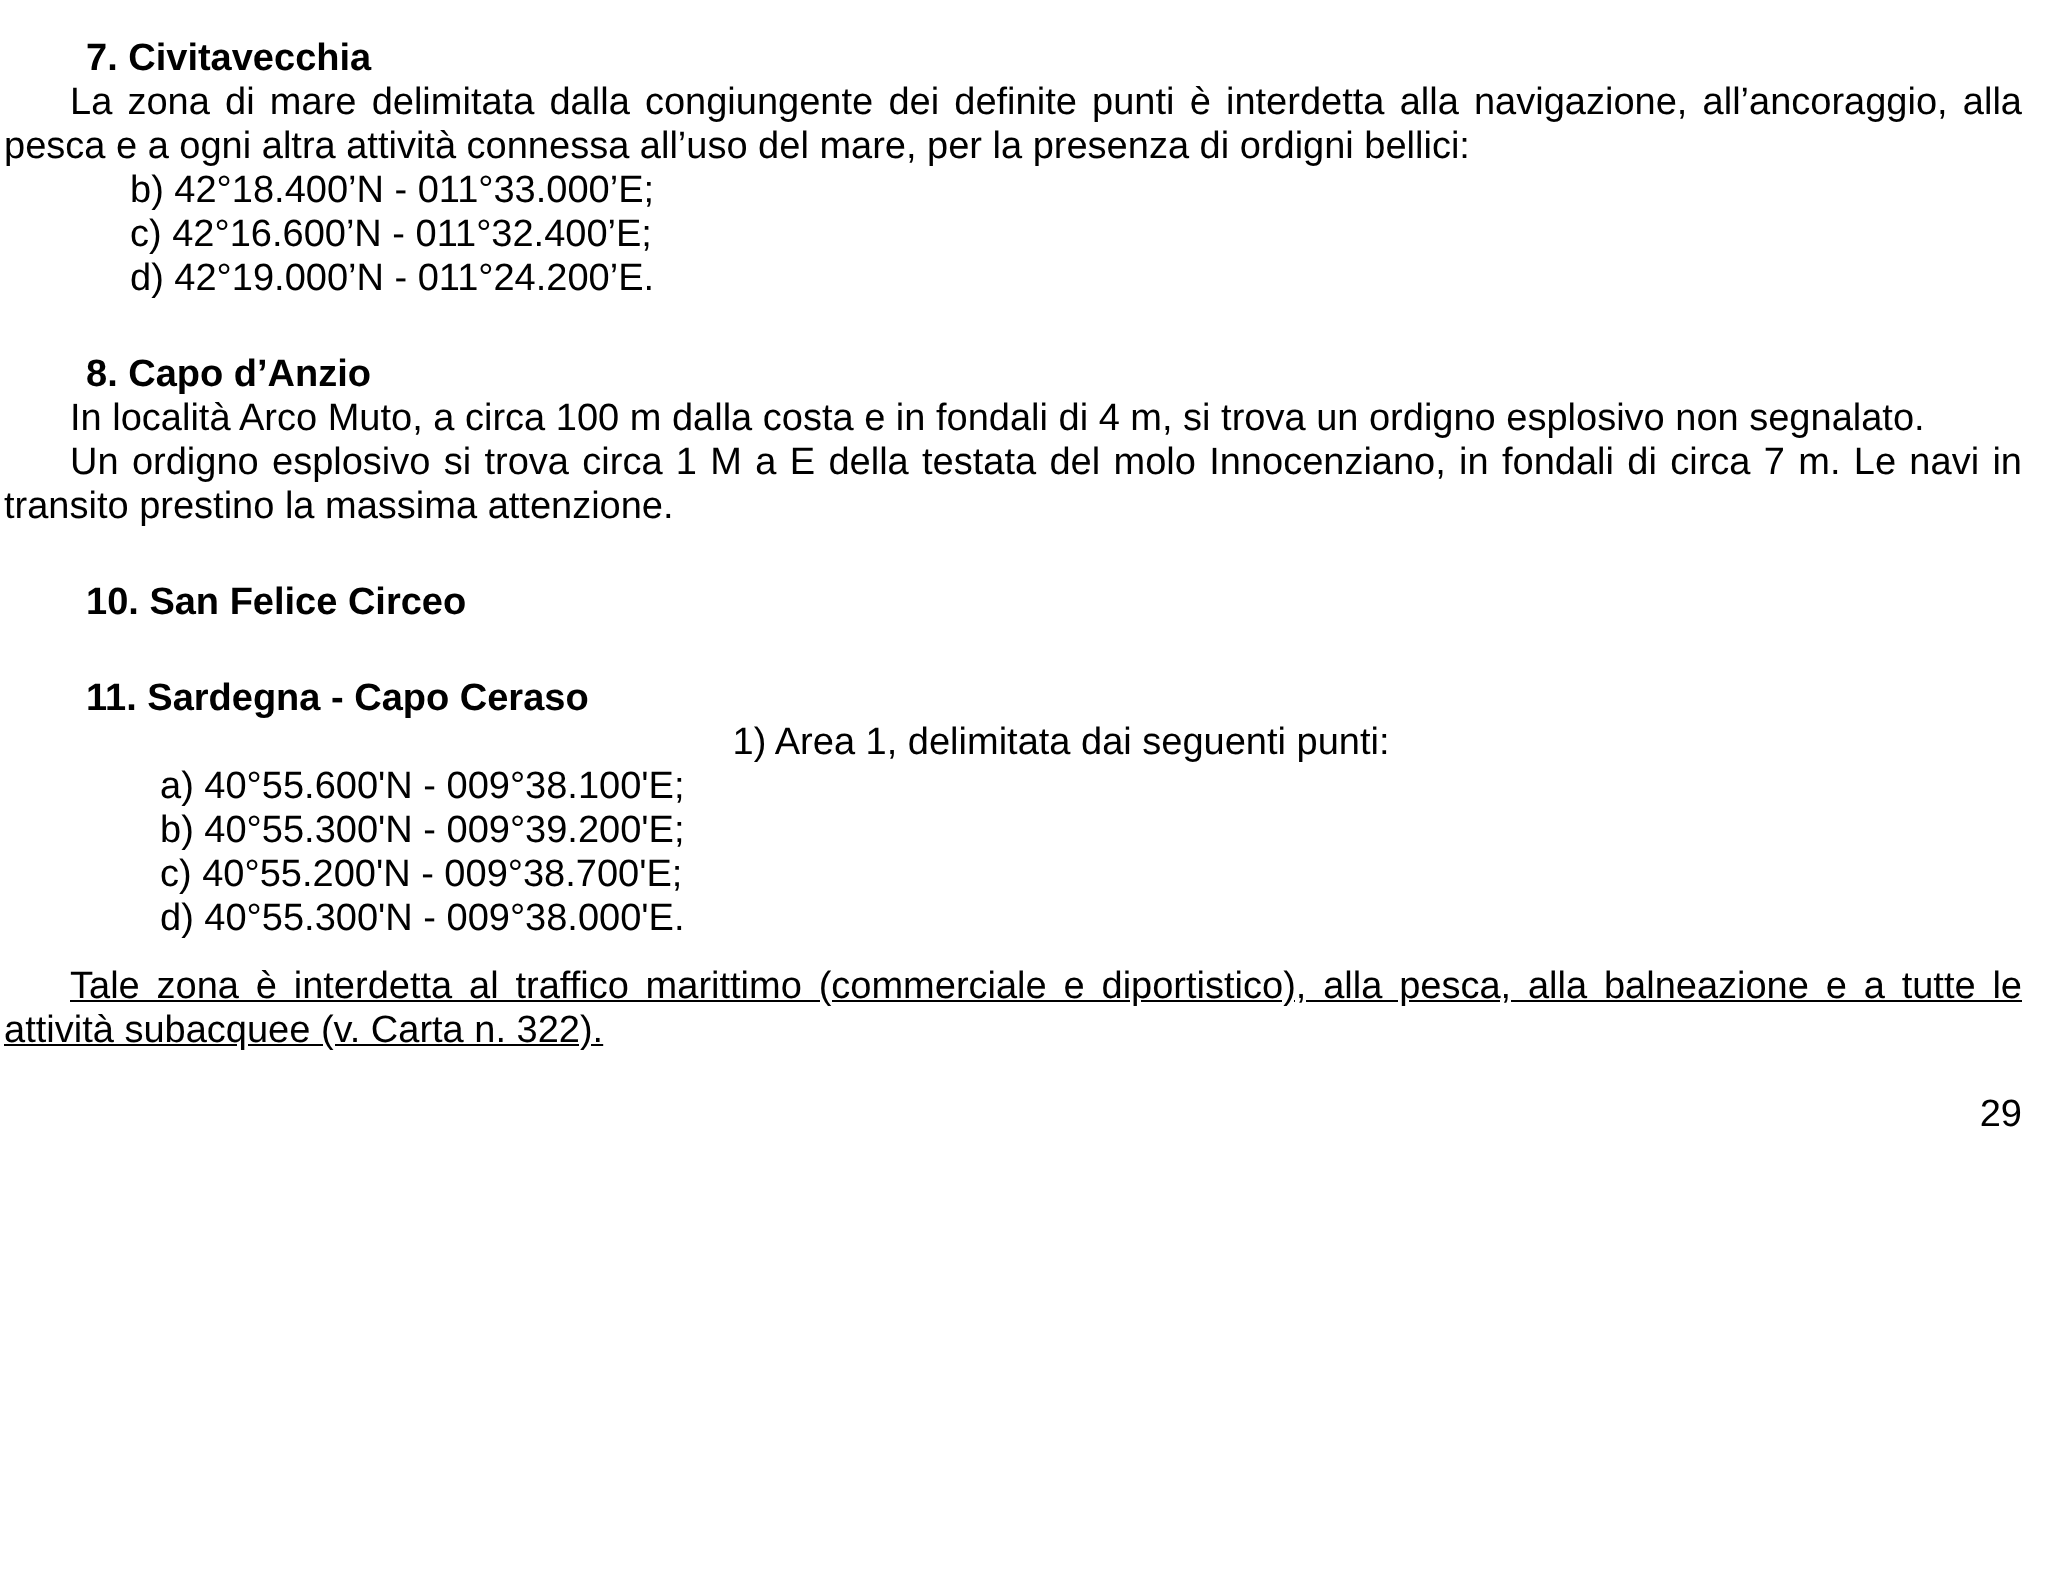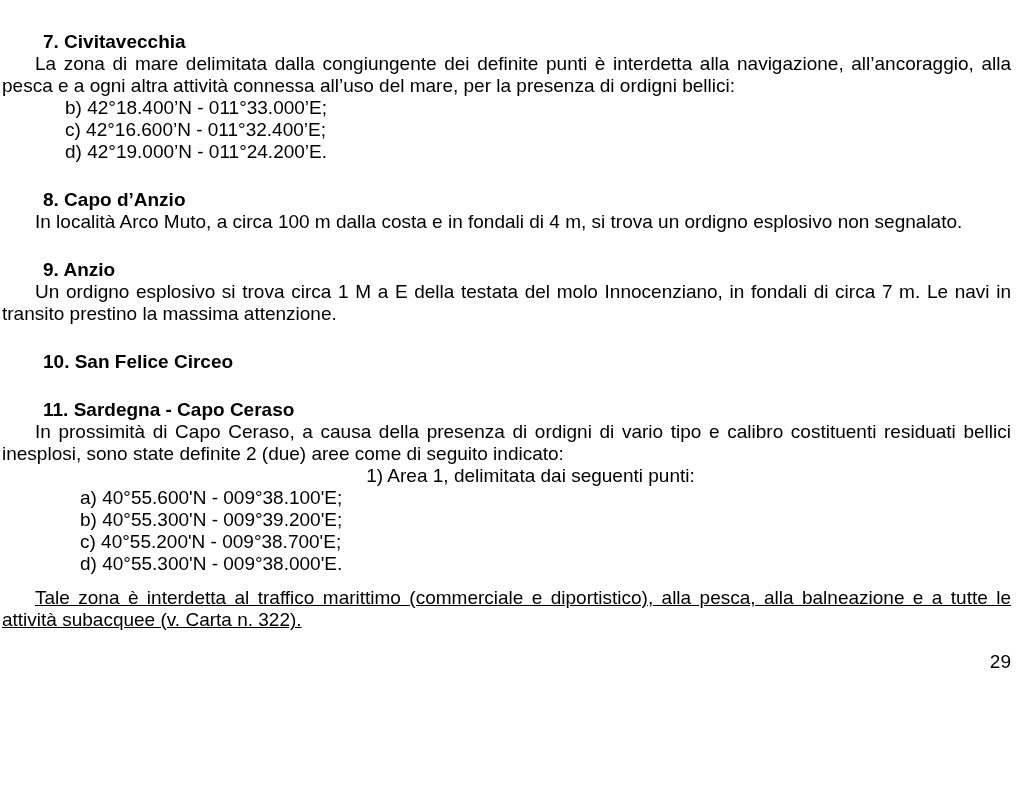--- a/index.html
+++ b/index.html
@@ -22,21 +22,21 @@
     height: 789px;
     padding: 19px 12px 0 2px;
   }
   .section-heading {
     font-size: 19px;
     font-weight: bold;
     margin: 26px 0 0 41px;
     line-height: 22px;
   }
   .section-heading.first {
-    margin-top: 12px;
+    margin-top: 0;
   }
   .para {
     margin: 0;
     text-align: justify;
     text-indent: 33px;
   }
   .coord-list {
     margin-left: 63px;
   }
   .area-item {
@@ -67,27 +67,25 @@
   <p class="para">La zona di mare delimitata dalla congiungente dei definite punti è interdetta alla navigazione, all’ancoraggio, alla pesca e a ogni altra attività connessa all’uso del mare, per la presenza di ordigni bellici:</p>
   <div class="coord-list">
     <div class="coord-line">b) 42°18.400’N - 011°33.000’E;</div>
     <div class="coord-line">c) 42°16.600’N - 011°32.400’E;</div>
     <div class="coord-line">d) 42°19.000’N - 011°24.200’E.</div>
   </div>
 
   <h2 class="section-heading">8. Capo d’Anzio</h2>
   <p class="para">In località Arco Muto, a circa 100 m dalla costa e in fondali di 4 m, si trova un ordigno esplosivo non segnalato.</p>
 
-  <h2 class="section-heading">9. Anzio</h2>
   <p class="para">Un ordigno esplosivo si trova circa 1 M a E della testata del molo Innocenziano, in fondali di circa 7 m. Le navi in transito prestino la massima attenzione.</p>
 
   <h2 class="section-heading">10. San Felice Circeo</h2>
 
   <h2 class="section-heading">11. Sardegna - Capo Ceraso</h2>
-  <p class="para">In prossimità di Capo Ceraso, a causa della presenza di ordigni di vario tipo e calibro costituenti residuati bellici inesplosi, sono state definite 2 (due) aree come di seguito indicato:</p>
   <div class="area-item">1) Area 1, delimitata dai seguenti punti:</div>
   <div class="coord-list-2">
     <div class="coord-line">a) 40°55.600'N - 009°38.100'E;</div>
     <div class="coord-line">b) 40°55.300'N - 009°39.200'E;</div>
     <div class="coord-line">c) 40°55.200'N - 009°38.700'E;</div>
     <div class="coord-line">d) 40°55.300'N - 009°38.000'E.</div>
   </div>
 
   <p class="para closing-para">Tale zona è interdetta al traffico marittimo (commerciale e diportistico), alla pesca, alla balneazione e a tutte le attività subacquee (v. Carta n. 322).</p>
 

